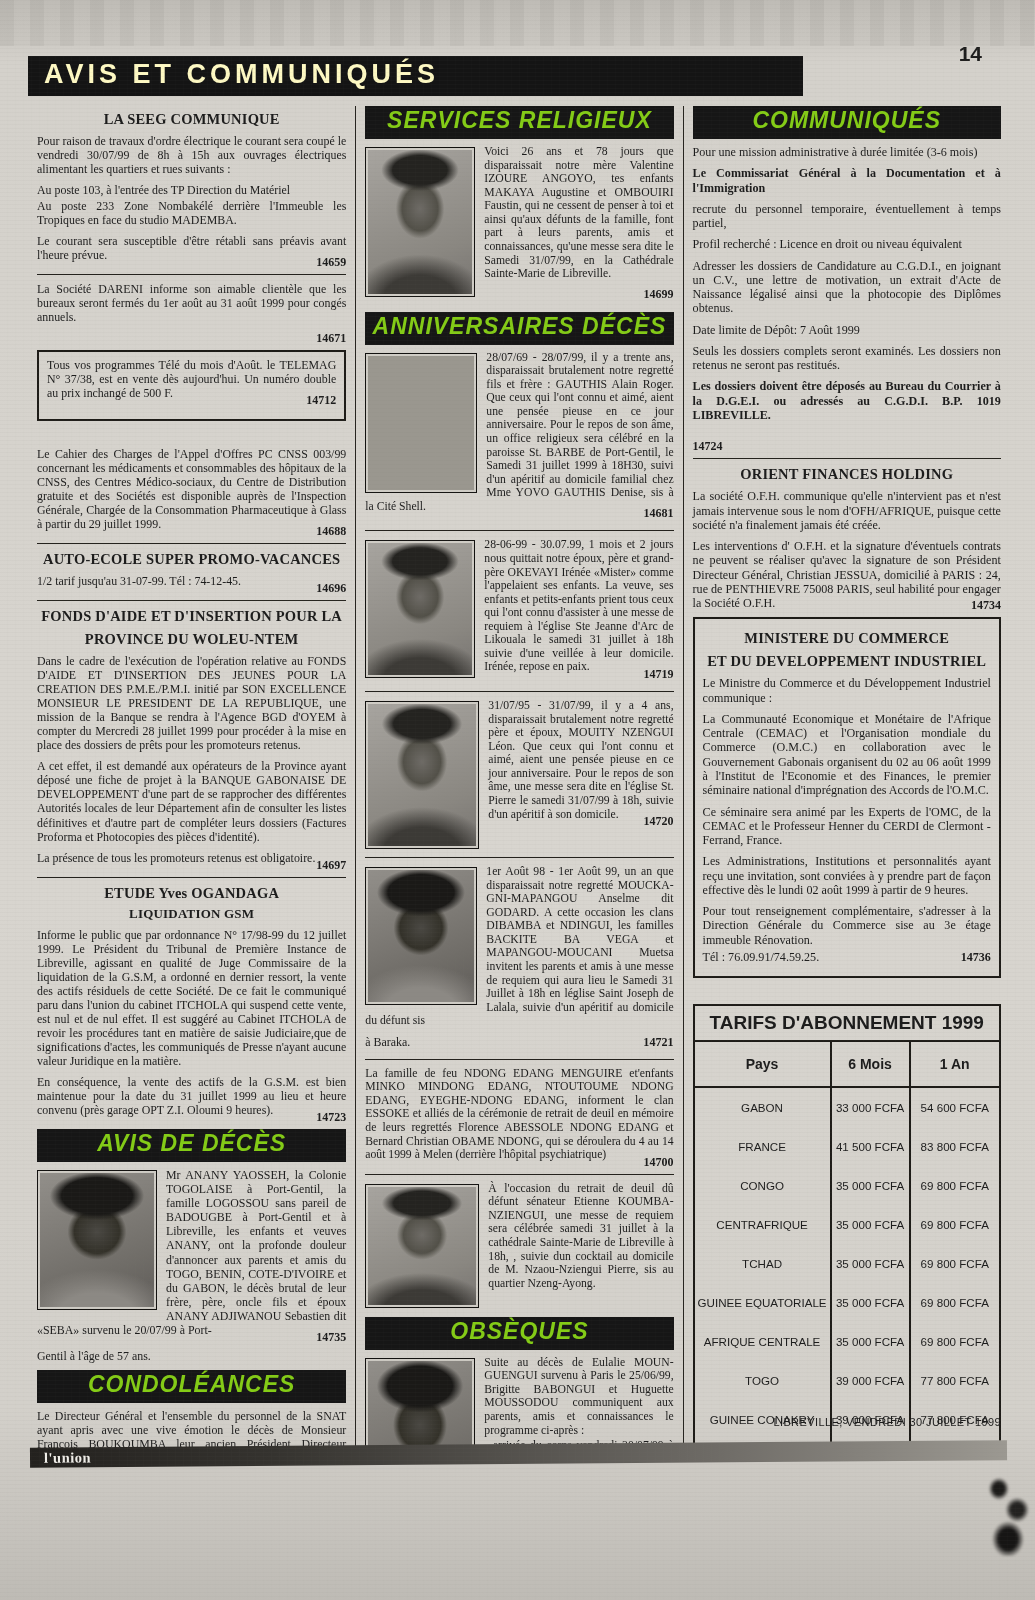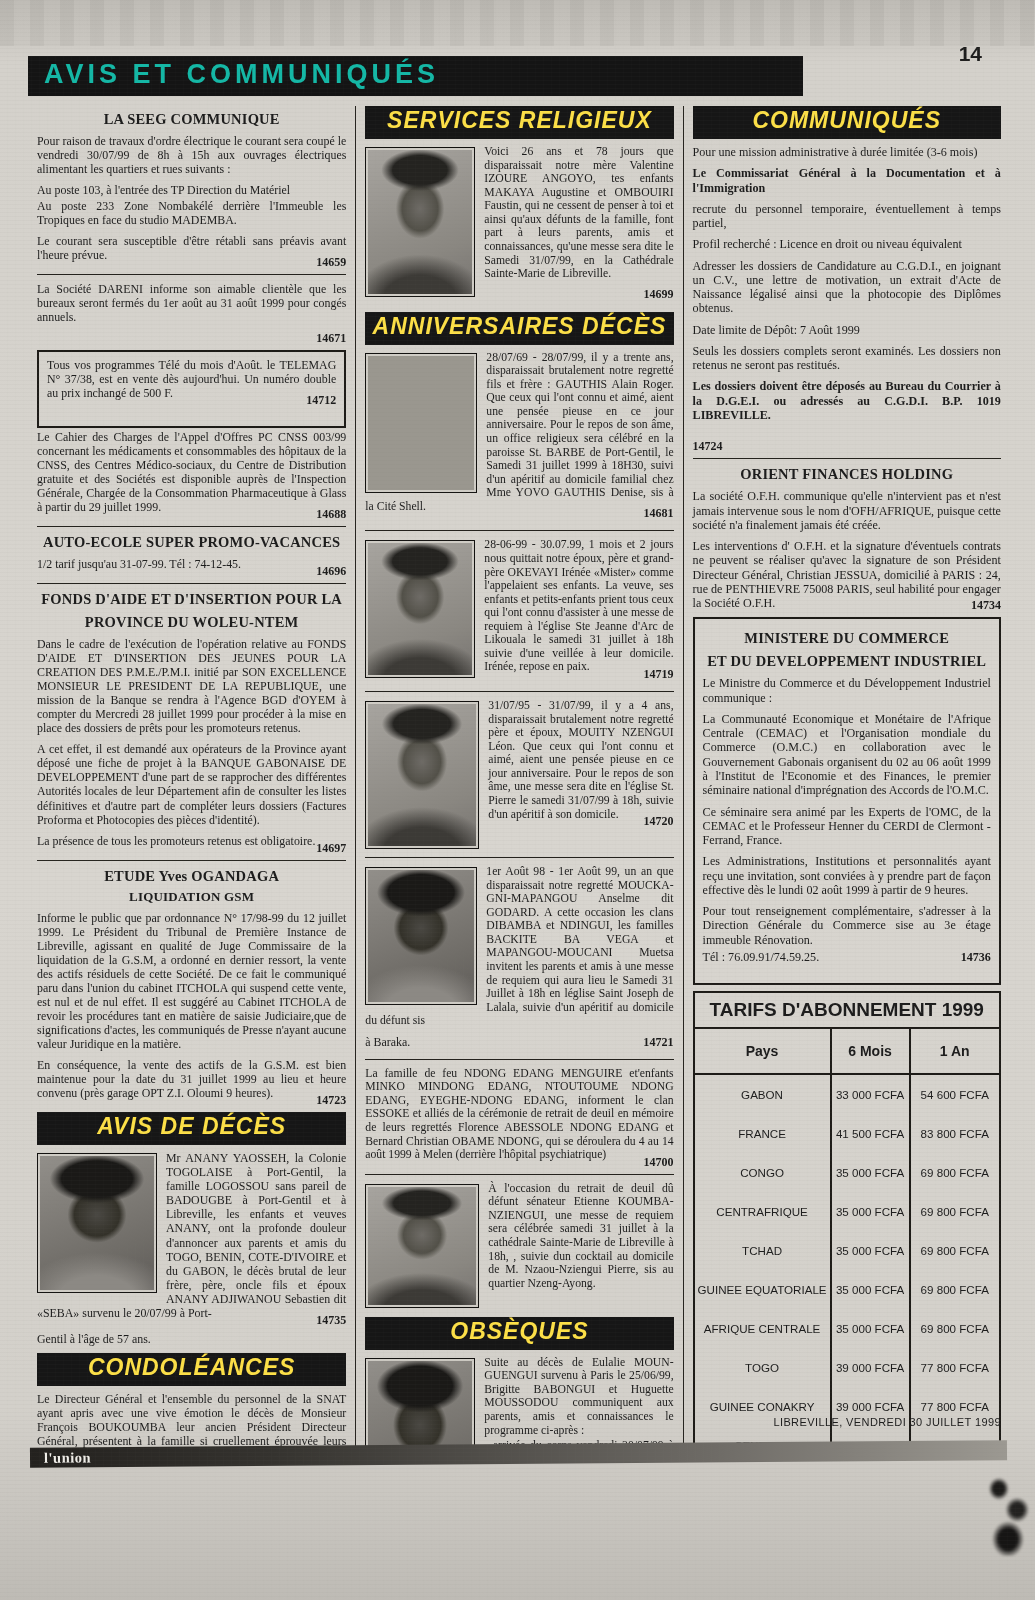--- a/index.html
+++ b/index.html
@@ -4,45 +4,45 @@
 <style>
   html,body{margin:0;padding:0;background:#a8a5a0;}
   .page{position:relative;width:1035px;height:1600px;margin:0 auto;overflow:hidden;
     background:linear-gradient(180deg,#c2bfb9 0%,#d4d1cb 4%,#d8d5cf 55%,#d3d0ca 88%,#bebbb5 100%);
     font-family:"Liberation Serif",serif;color:#1c1c1c;}
   .page::after{content:"";position:absolute;inset:0;pointer-events:none;opacity:.18;
     background:repeating-linear-gradient(0deg,transparent 0 3px,rgba(120,118,112,.25) 3px 4px),
                repeating-linear-gradient(90deg,transparent 0 7px,rgba(140,138,130,.12) 7px 8px);}
   .content{position:absolute;left:28px;top:56px;width:982px;}
   .header-row{display:flex;align-items:flex-start;}
-  .main-banner{background:#141414;color:#14b8a6;font-family:"Liberation Sans",sans-serif;
+  .main-banner{background:#141414;color:#fef9c3;font-family:"Liberation Sans",sans-serif;
     font-weight:700;font-size:27px;letter-spacing:4px;padding:3px 16px 6px;width:775px;box-sizing:border-box;}
   .page-num{margin-left:auto;margin-right:28px;font-family:"Liberation Sans",sans-serif;
     font-weight:700;font-size:21px;margin-top:-14px;}
   .cols{display:flex;margin-top:10px;height:1352px;overflow:hidden;}
   .col{width:327.3px;box-sizing:border-box;padding:0 9px;overflow:hidden;}
   .col + .col{border-left:1px solid #26241f;}
-  .banner{background:#161616;color:#fde047;font-family:"Liberation Sans",sans-serif;
+  .banner{background:#161616;color:#84cc16;font-family:"Liberation Sans",sans-serif;
     font-weight:700;font-style:italic;text-align:center;font-size:23px;letter-spacing:1px;
     padding:1px 0 5px;margin:6px 0;}
   .ad{margin-bottom:4px;}
   .ad p{margin:0 0 7px;text-align:justify;line-height:1.18;}
   .col-left .ad p{font-size:11.9px;}
   .col-mid .ad p{font-size:11.7px;line-height:1.16;}
   .col-right .ad p{font-size:12.1px;}
   .ad-title{font-weight:700;font-size:14.5px;text-align:center;margin:5px 0 6px;letter-spacing:.2px;}
   .ad-title.sub{font-size:13px;margin-top:-2px;}
   .bold{font-weight:700;}
   .ref{font-weight:700;font-size:12px;text-align:right;line-height:1;margin:0 0 6px;}
   .ref.raised{margin-top:-13px;}
   .ref.left{text-align:left;}
   .row-split{display:flex;justify-content:space-between;font-size:12.1px;margin-bottom:4px;}
   .row-split .num{font-weight:700;}
   .rule{border:none;border-top:1px solid #24221d;margin:5px 0 7px;}
-  .boxed{border:2px solid #1d1b17;padding:6px 8px 14px;margin:4px 0 2px;}
+  .boxed{border:2px solid #1d1b17;padding:6px 8px 7px;margin:4px 0 26px;}
   .entry::after{content:"";display:block;clear:both;}
   .photo{float:left;margin:2px 9px 3px 0;border:1px solid #12110f;box-shadow:0 0 0 2px #cfccc5 inset;}
   .ph-light{background:
     radial-gradient(ellipse 46% 16% at 50% 16%,#3a3835 55%,rgba(0,0,0,0) 78%),
     radial-gradient(ellipse 30% 27% at 50% 40%,#8a8782 0%,#6b6864 55%,rgba(0,0,0,0) 74%),
     radial-gradient(ellipse 75% 38% at 50% 102%,#55524e 45%,rgba(0,0,0,0) 78%),
     linear-gradient(160deg,#b3b0aa,#949segment 70%,#84817c);
     background-color:#9a978f;}
   .ph-mid{background:
     radial-gradient(ellipse 46% 18% at 50% 15%,#242320 55%,rgba(0,0,0,0) 78%),

